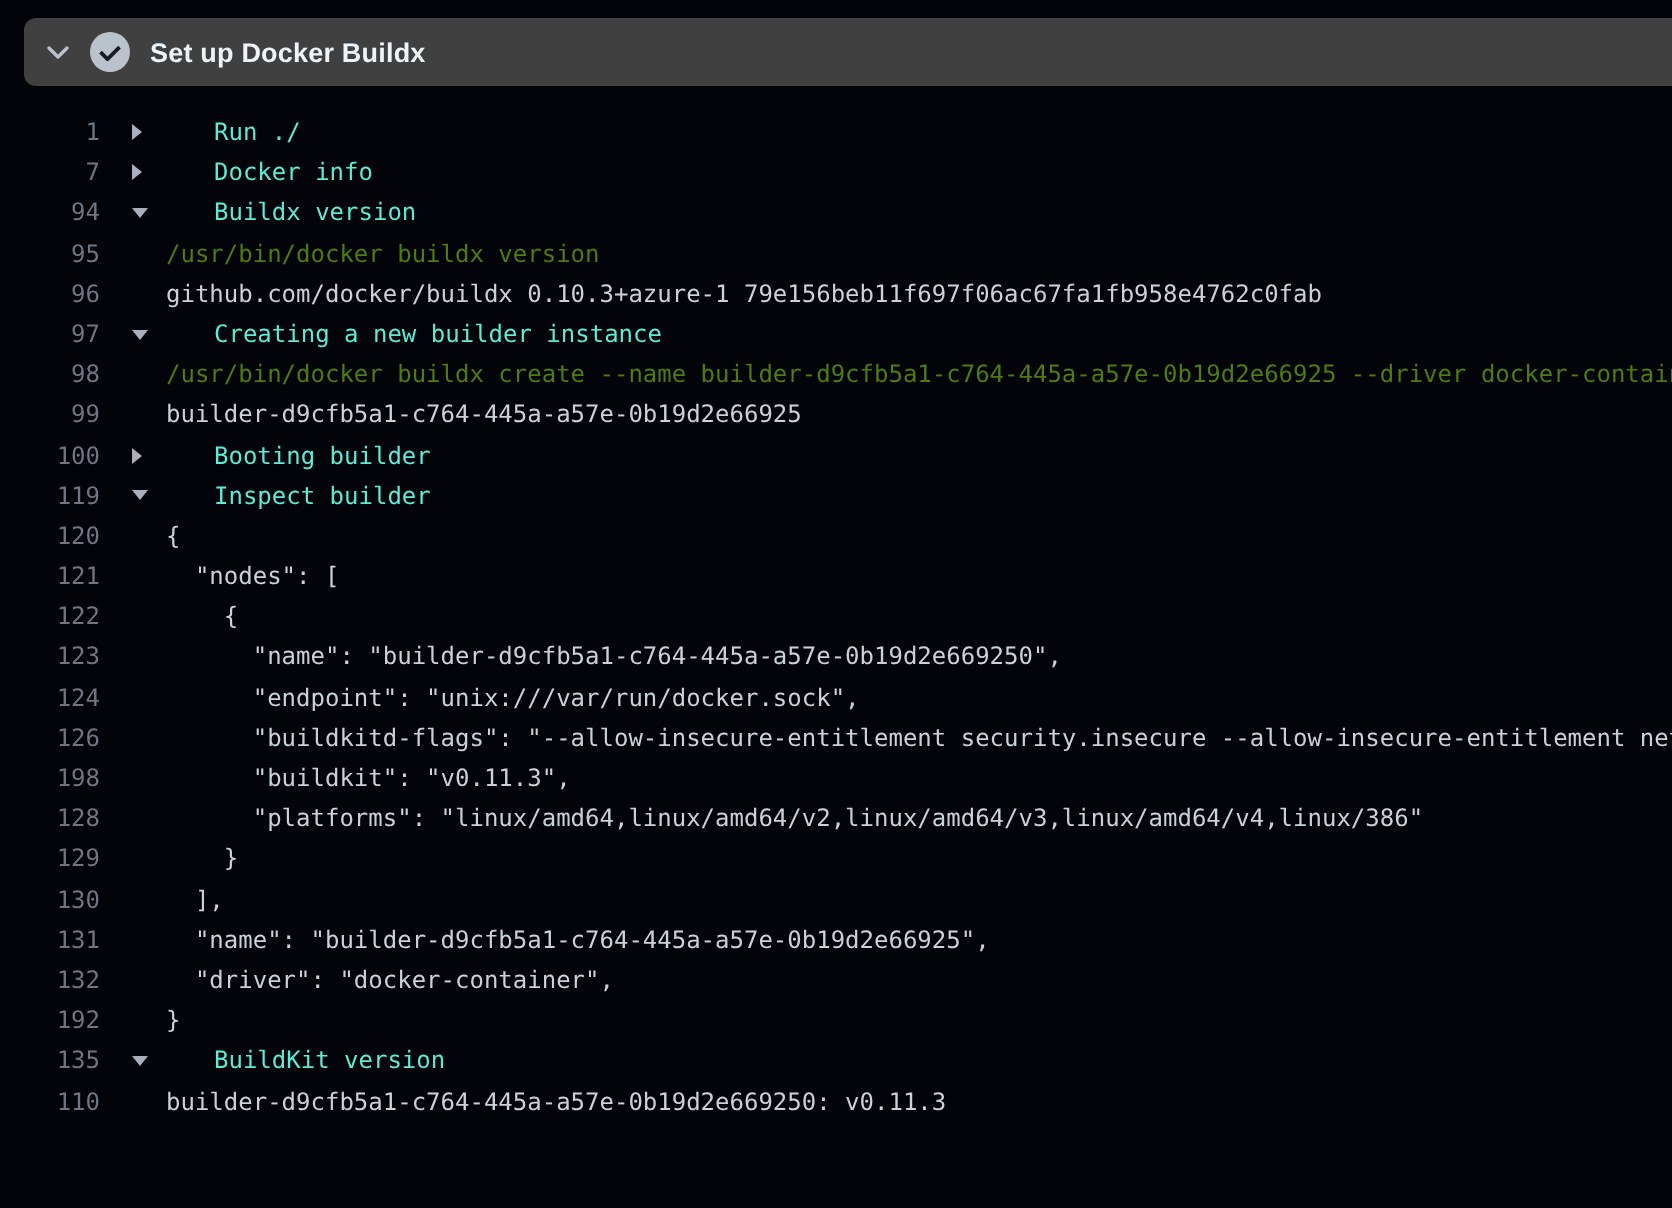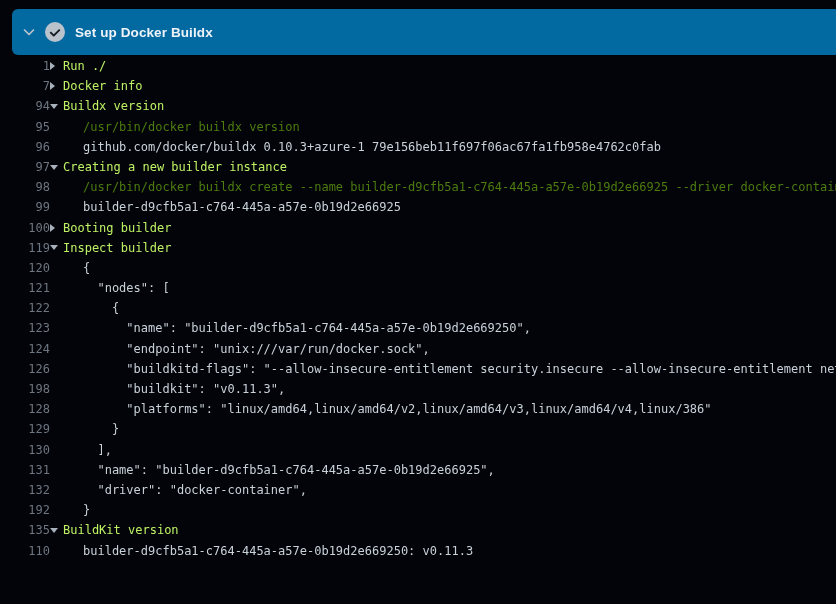--- a/index.html
+++ b/index.html
@@ -11,22 +11,22 @@
     overflow: hidden;
     font-family: "DejaVu Sans Mono", "Liberation Mono", monospace;
   }
 
   
   .step-header {
     position: absolute;
     left: 12px;
     top: 9px;
     right: 0;
-    height: 46px;
-    background: #0369a1;
+    height: 34px;
+    background: #404040;
     border-radius: 6px 0 0 6px;
     display: flex;
     align-items: center;
     padding-left: 9px;
     box-sizing: border-box;
     cursor: pointer;
   }
   .chev {
     width: 16px;
     height: 16px;
@@ -66,25 +66,26 @@
     width: 50px;
     text-align: right;
     color: #6e7681;
     cursor: pointer;
   }
   .content {
     margin-left: 33px;
     color: #c9d1d9;
   }
   .content.group {
-    margin-left: 0;
-    color: #bef264;
+    margin-left: 16px;
+    color: #5eead4;
     display: flex;
     align-items: center;
     cursor: pointer;
+    gap: 28px;
   }
   .content.command {
     color: #4d7c0f;
   }
   .tri-box {
     flex: none;
     width: 13px;
     height: 20.2px;
     display: flex;
     align-items: center;

